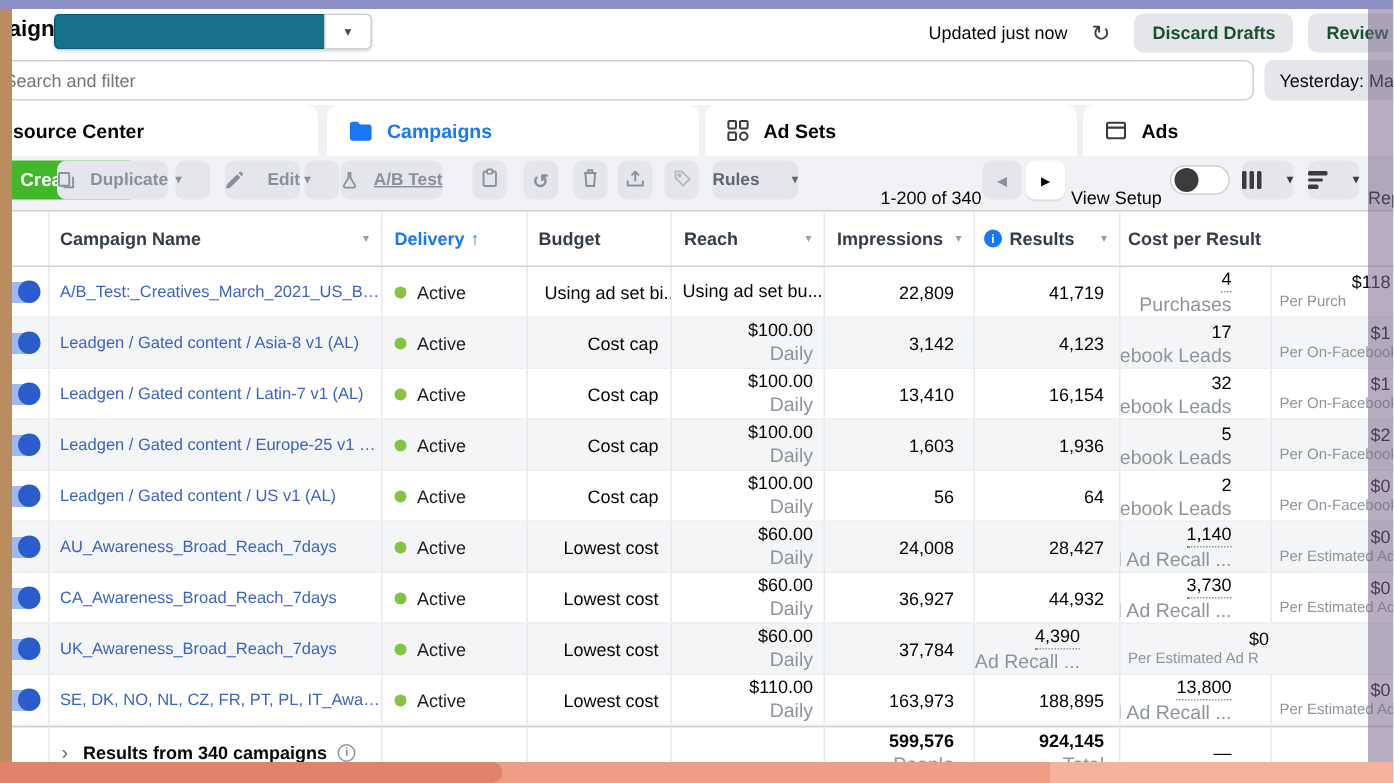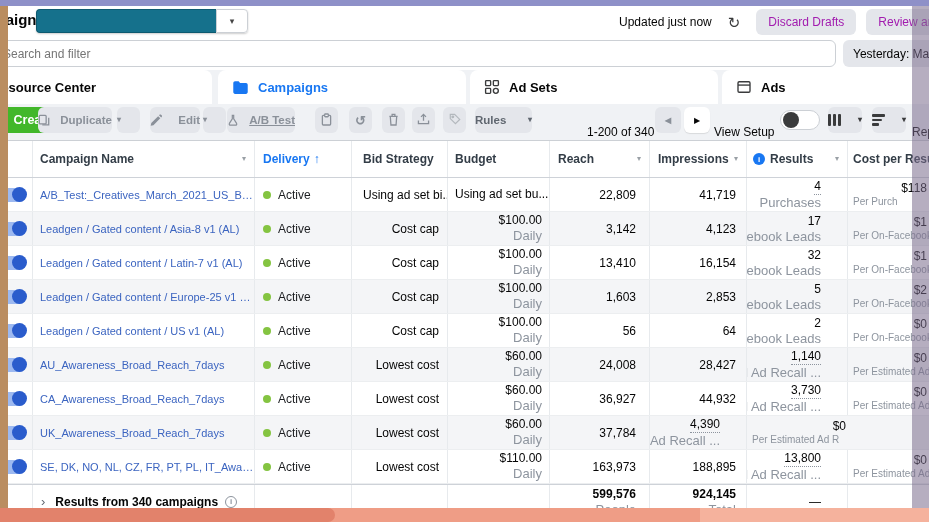--- a/index.html
+++ b/index.html
@@ -12,22 +12,22 @@
   .page-title{left:-36px;top:11px;font-size:15px;font-weight:bold;color:#050505;white-space:nowrap;}
   .acct-chip{left:36px;top:9px;width:212px;height:24px;display:flex;border-radius:4px;
              box-shadow:0 1px 2px rgba(0,0,0,.2);}
   .acct-teal{width:180px;height:100%;background:#15718c;border:1px solid #0d5a70;border-right:none;
              border-radius:4px 0 0 4px;box-sizing:border-box;}
   .acct-caret{width:32px;height:100%;background:#fff;border:1px solid #ccd0d5;border-radius:0 4px 4px 0;
               box-sizing:border-box;display:flex;align-items:center;justify-content:center;color:#444;font-size:9px;}
   .top-right{left:619px;top:9px;height:26px;display:flex;align-items:center;white-space:nowrap;}
   .updated{color:#050505;margin-right:16px;}
   .refresh{color:#3a3b3c;font-size:15px;margin-right:16px;line-height:1;}
-  .gbtn{background:#e4e6eb;color:#a21caf;border-radius:6px;height:26px;display:flex;align-items:center;
-        padding:0 12px;font-weight:normal;font-size:12px;margin-right:10px;}
+  .gbtn{background:#e4e6eb;color:#14532d;border-radius:6px;height:26px;display:flex;align-items:center;
+        padding:0 12px;font-weight:bold;font-size:12px;margin-right:10px;}
   .search-input{left:-12px;top:40px;width:848px;height:27px;background:#fff;border:1px solid #ccd0d5;
                 border-radius:6px;box-sizing:border-box;padding:0 0 0 14px;font-family:"Liberation Sans",sans-serif;
                 font-size:12px;color:#65676b;outline:none;}
   .date-chip{left:843px;top:40px;width:110px;height:27px;background:#e4e6eb;border-radius:6px;
              display:flex;align-items:center;padding-left:10px;box-sizing:border-box;color:#050505;white-space:nowrap;overflow:hidden;}
 
   
   .tab{top:70px;height:34px;background:#fff;border-radius:8px 8px 0 0;display:flex;align-items:center;
        font-weight:bold;font-size:13px;color:#050505;box-sizing:border-box;}
   .tab-resource{left:-14px;width:226px;padding-left:6px;}
@@ -283,23 +283,20 @@
     <div class="grid thead">
       <div class="cell hcell"></div>
       <div class="cell hcell h-name">
         <span>Campaign Name</span>
         <span class="hcaret">▾</span>
       </div>
       <div class="cell hcell h-del">
         <span>Delivery</span>
         <span style="margin-left:4px;">↑</span>
       </div>
-      <div class="cell hcell h-bid">
-        <span>Bid Strategy</span>
-      </div>
       <div class="cell hcell h-bud">
         <span>Budget</span>
       </div>
       <div class="cell hcell h-reach">
         <span>Reach</span>
         <span class="hcaret">▾</span>
       </div>
       <div class="cell hcell h-imp">
         <span>Impressions</span>
         <span class="hcaret">▾</span>
@@ -413,21 +410,21 @@
           <div class="cell c-del">
             <span class="del-dot"></span>
             <span>Active</span>
           </div>
           <div class="cell c-bid">Cost cap</div>
           <div class="cell c-bud two-line">
             <div>$100.00</div>
             <div class="sub">Daily</div>
           </div>
           <div class="cell c-num c-reach">1,603</div>
-          <div class="cell c-num c-imp">2,853</div>
+          <div class="cell c-num c-imp">1,936</div>
           <div class="cell c-num c-res two-line">
             <span>5</span>
             <div class="sub">On-Facebook Leads</div>
           </div>
           <div class="cell c-cost">
             <div class="cost-val">$2</div>
             <div class="cost-sub">Per On-Facebook Le</div>
           </div>
         </div>
         <div class="grid trow">

